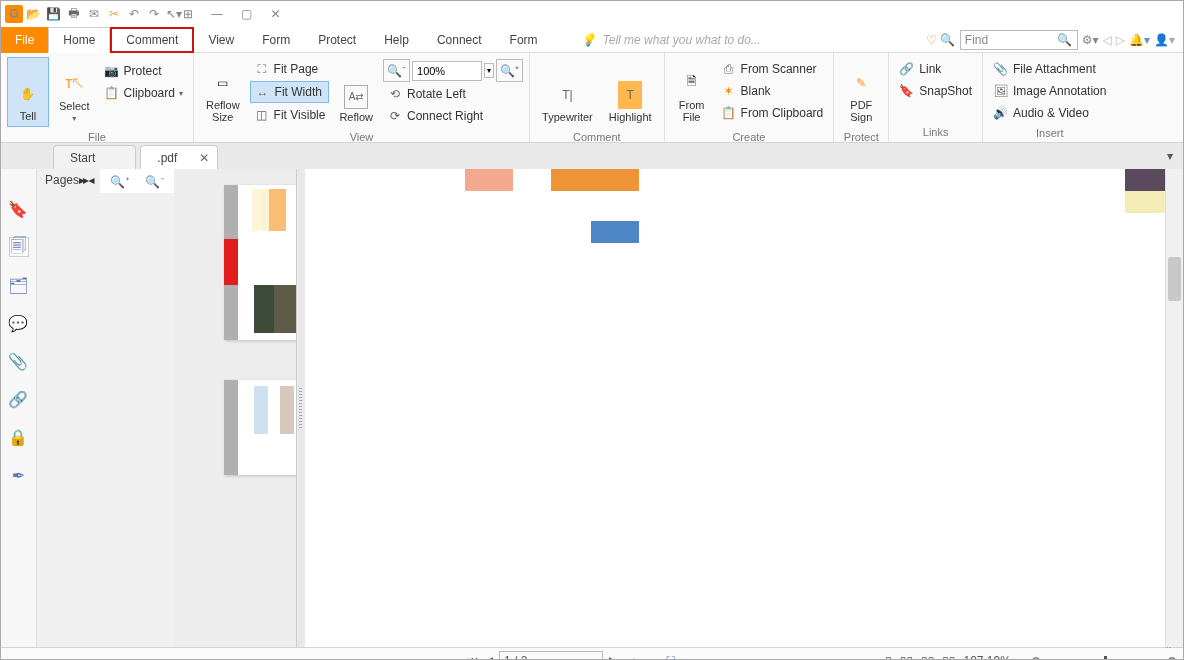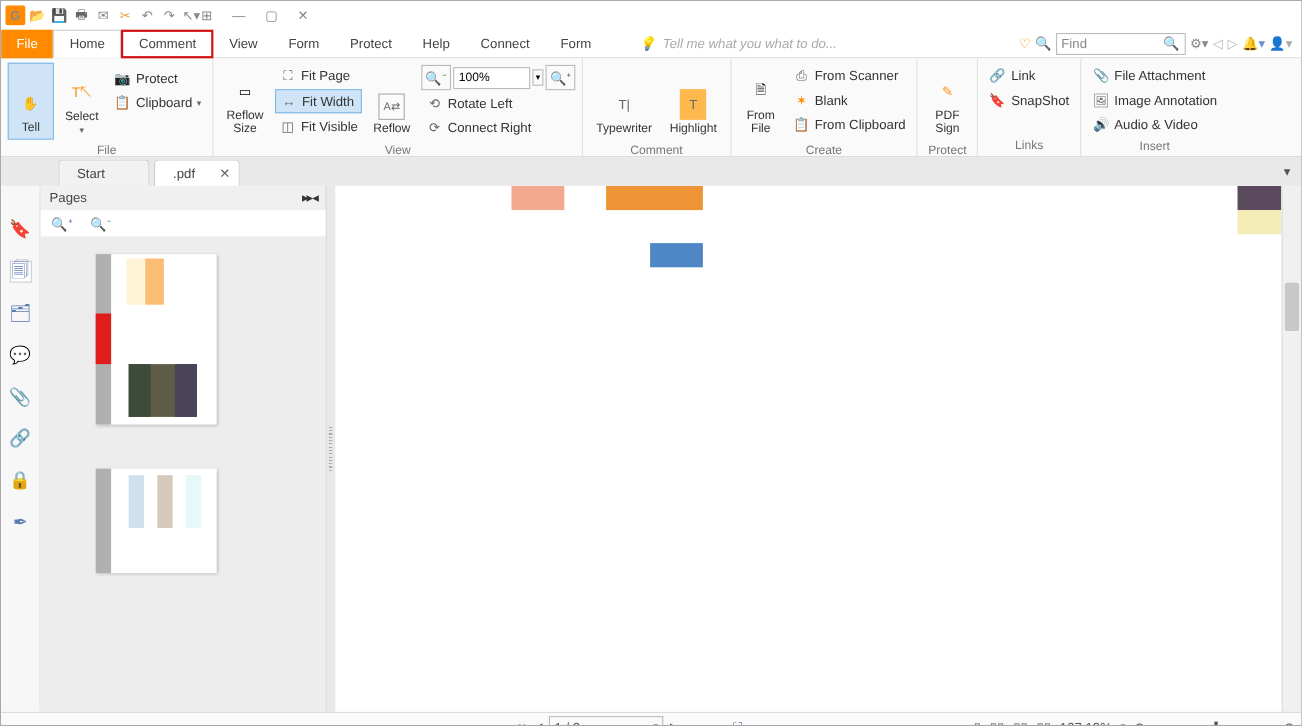--- a/index.html
+++ b/index.html
@@ -33,21 +33,21 @@
 .zoomcombo input { width: 70px; height: 20px; border: 1px solid #bbb; padding: 0 4px; font-size: 11px; }
 .highlight-sel { background: #cfe5f7; border: 1px solid #7fb8e8; }
 .tabstrip { height: 26px; background: #e9e9e9; display: flex; align-items: flex-end; padding-left: 52px; gap: 4px; position: relative; }
 .doctab { height: 24px; padding: 0 40px 0 16px; background: #fff; border: 1px solid #ccc; border-bottom: none; border-radius: 4px 4px 0 0; display: flex; align-items: center; color: #444; position: relative; }
 .doctab.inactive { background: #f2f2f2; }
 .doctab .close { position: absolute; right: 8px; color: #666; }
 .tabstrip .chev { position: absolute; right: 10px; top: 6px; color: #555; }
 .workspace { display: flex; height: 478px; position: relative; }
 .leftrail { width: 36px; background: #f7f7f7; border-right: 1px solid #ddd; display: flex; flex-direction: column; align-items: center; padding-top: 30px; gap: 18px; }
 .leftrail .icon { width: 20px; height: 20px; display: flex; align-items: center; justify-content: center; color: #5a7ab0; font-size: 16px; }
-.pagespanel { width: 260px; background: #f0f0f0; border-right: 1px solid #ccc; display: flex; flex-direction: column; }
+.pagespanel { width: 260px; background: #f0f0f0; border-right: 1px solid #ccc; display: flex; flex-direction: row; }
 .pagespanel .hdr { height: 22px; display: flex; align-items: center; padding: 0 8px; color: #444; }
 .pagespanel .hdr .arrows { margin-left: auto; letter-spacing: -2px; color: #333; }
 .pagespanel .toolbar { height: 24px; background: #fff; display: flex; align-items: center; gap: 16px; padding: 0 10px; }
 .pagespanel .thumbs { flex: 1; background: #ededed; overflow: auto; padding: 16px 50px; }
 .thumb { width: 110px; height: 155px; background: #fff; margin-bottom: 40px; position: relative; box-shadow: 1px 1px 3px rgba(0,0,0,.2); }
 .splitter { width: 8px; background: #e8e8e8; position: relative; }
 .splitter::after { content: ""; position: absolute; left: 2px; top: 50%; width: 3px; height: 40px; background: repeating-linear-gradient(#aaa, #aaa 1px, transparent 1px, transparent 3px); transform: translateY(-50%); }
 .docview { flex: 1; background: #fff; position: relative; overflow: hidden; }
 .vscroll { width: 18px; background: #f0f0f0; border-left: 1px solid #ddd; position: relative; }
 .vscroll .thumb { position: absolute; left: 2px; right: 2px; top: 88px; height: 44px; background: #c8c8c8; border-radius: 2px; box-shadow:none; width:auto; margin:0;}

